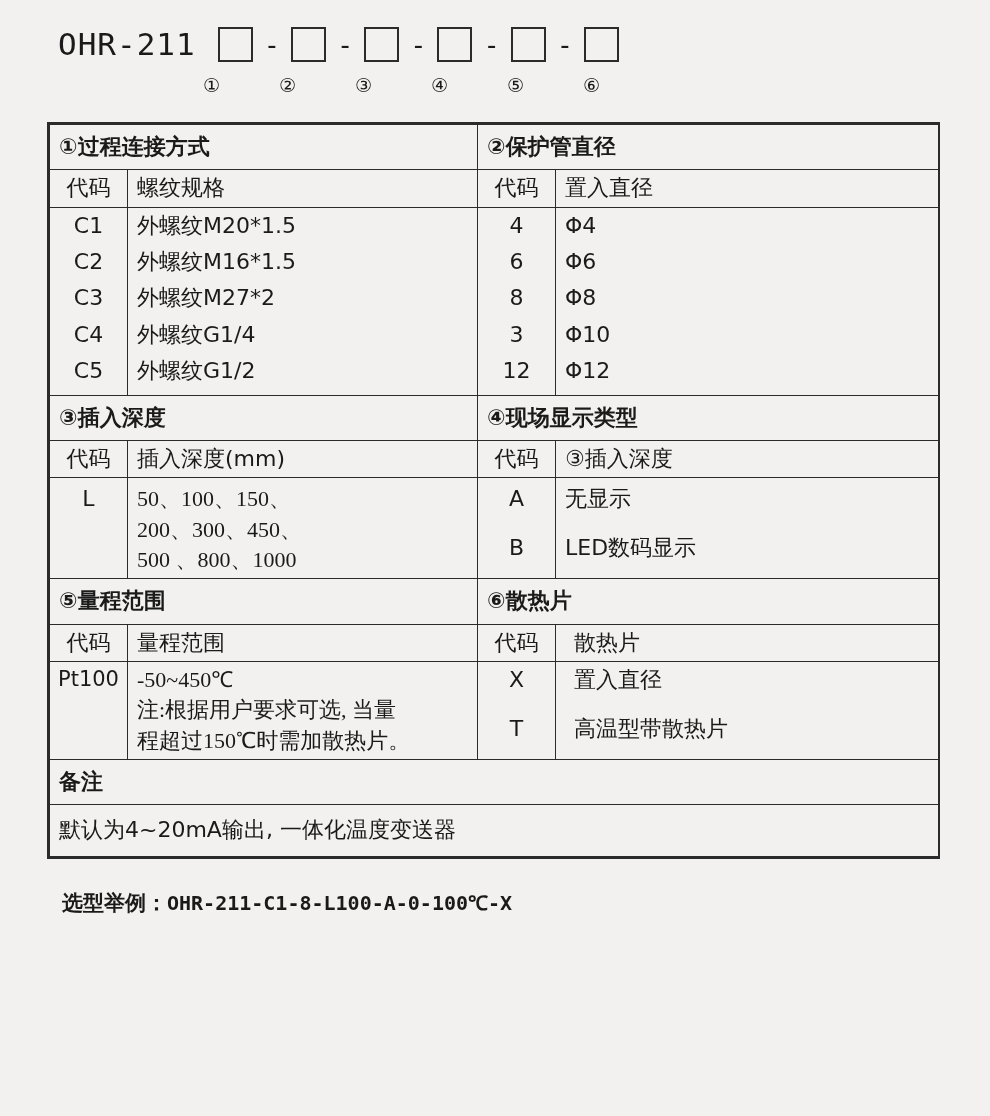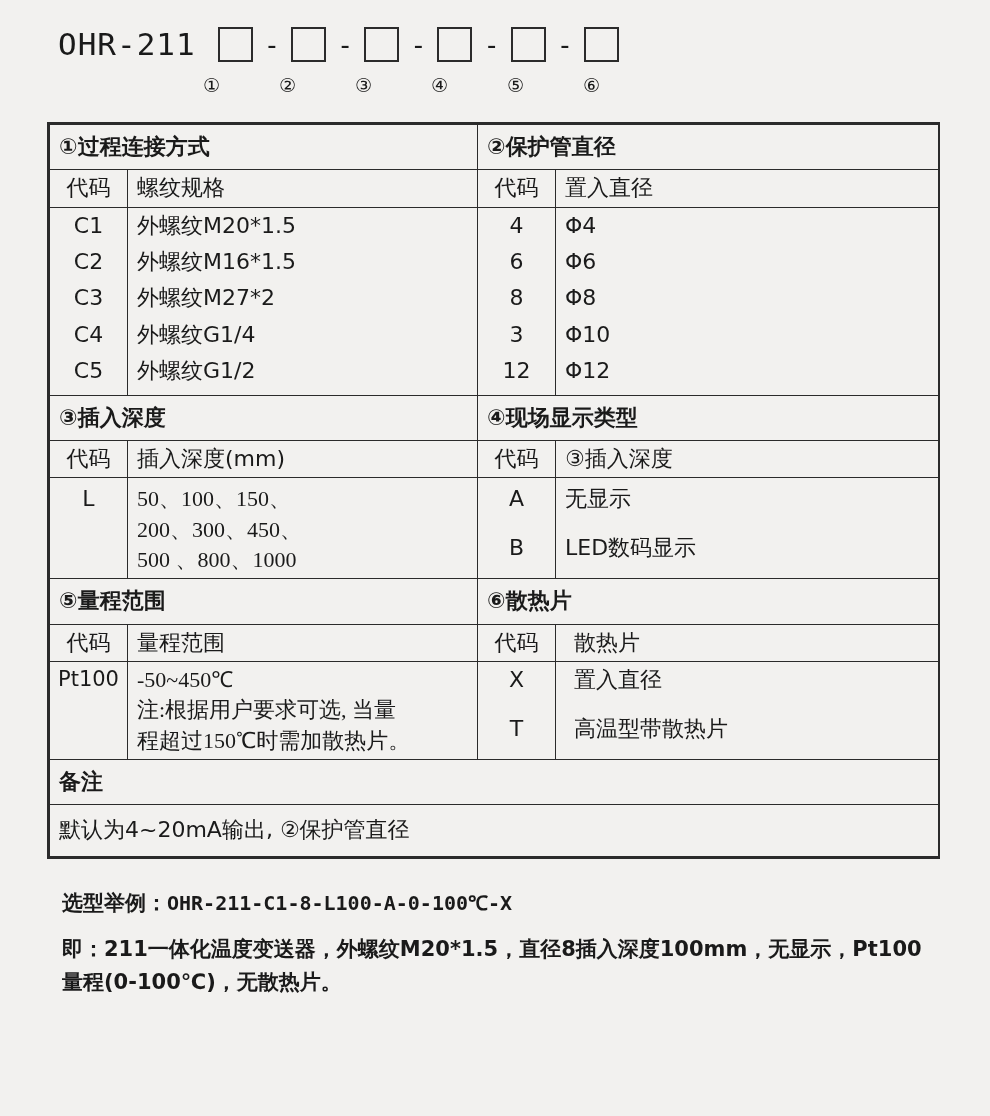--- a/index.html
+++ b/index.html
@@ -253,28 +253,25 @@
       </tr>
       <tr>
         <td class="col-code" style="border-top:none">T</td>
         <td style="border-top:none;padding-left:18px">高温型带散热片</td>
       </tr>
 
       <tr>
         <td colspan="4" class="sec-title">备注</td>
       </tr>
       <tr>
-        <td colspan="4" style="padding:10px 9px">默认为4~20mA输出, ②保护管直径</td>
+        <td colspan="4" style="padding:10px 9px">默认为4~20mA输出, 一体化温度变送器</td>
       </tr>
     </tbody>
       </table>
   </div>
 
   <div class="footer">
     <p class="ex-line">
       <span>选型举例：</span><span class="mono-ex">OHR-211-C1-8-L100-A-0-100℃-X</span>
     </p>
-    <p>
-      <span>即：</span><span>211一体化温度变送器，外螺纹M20*1.5，直径8插入深度100mm，无显示，Pt100量程(0-100℃)，无散热片。</span>
-    </p>
   </div>
 
 </div>
 
 </body></html>

